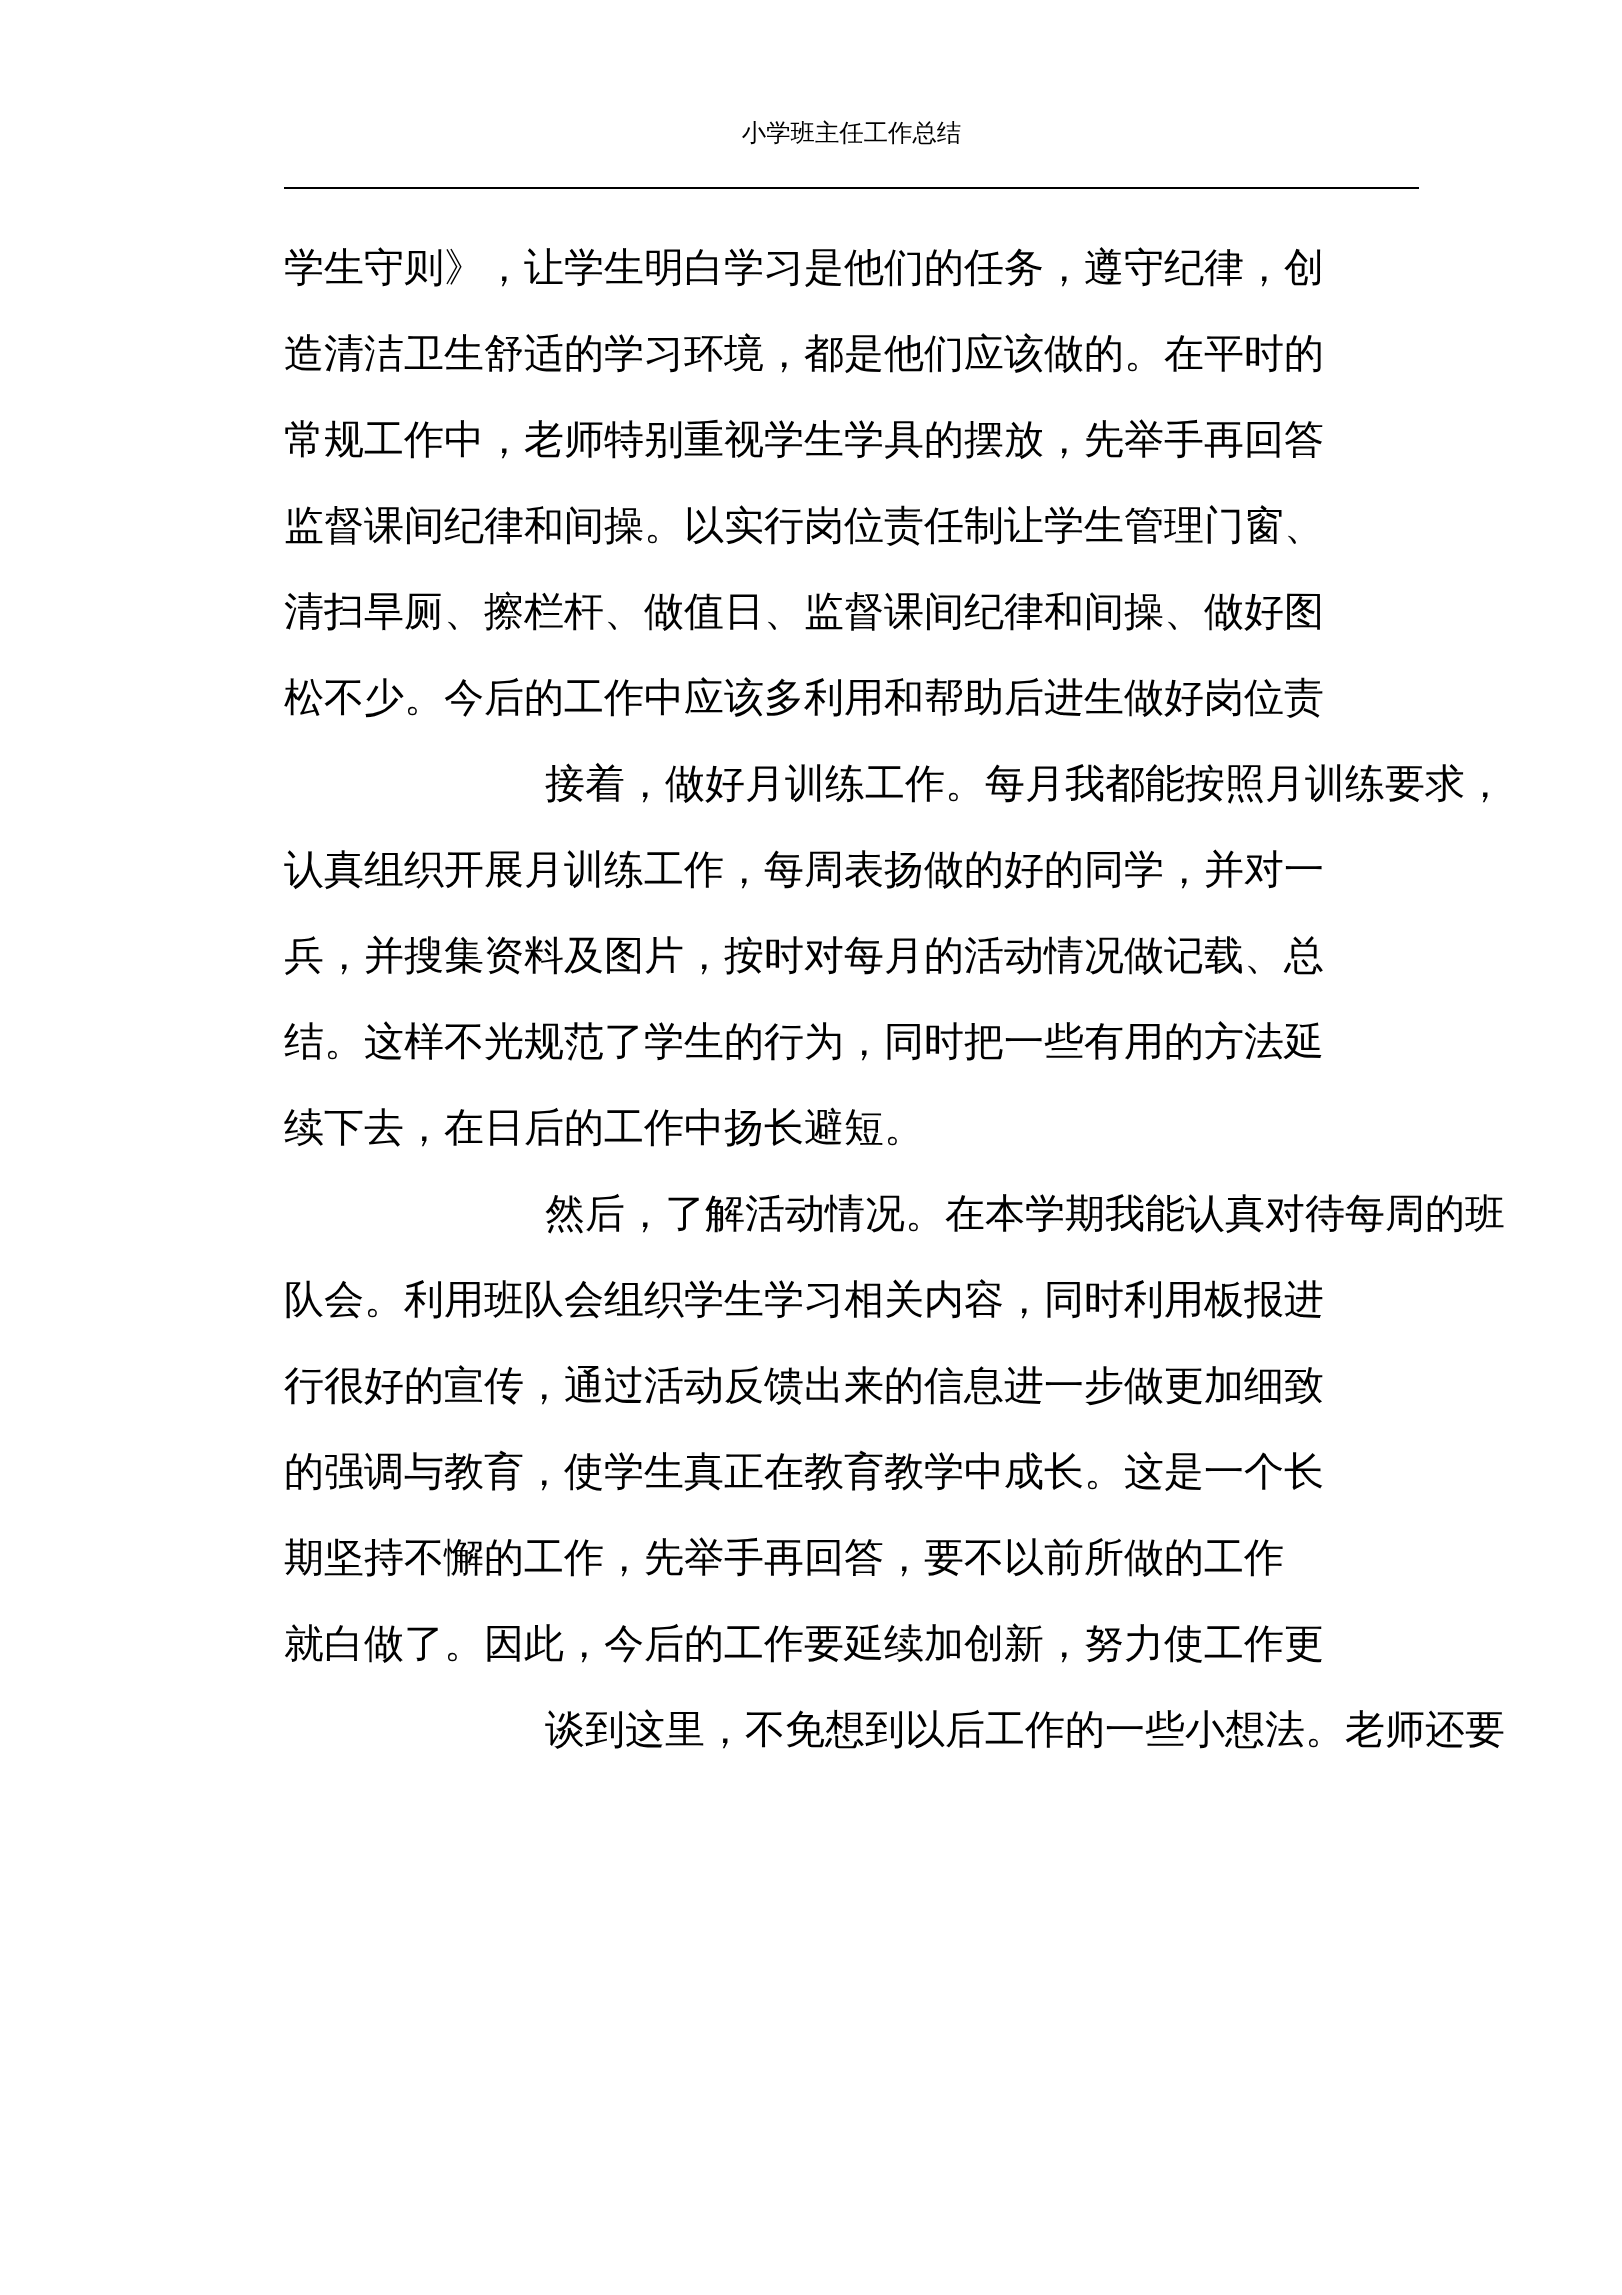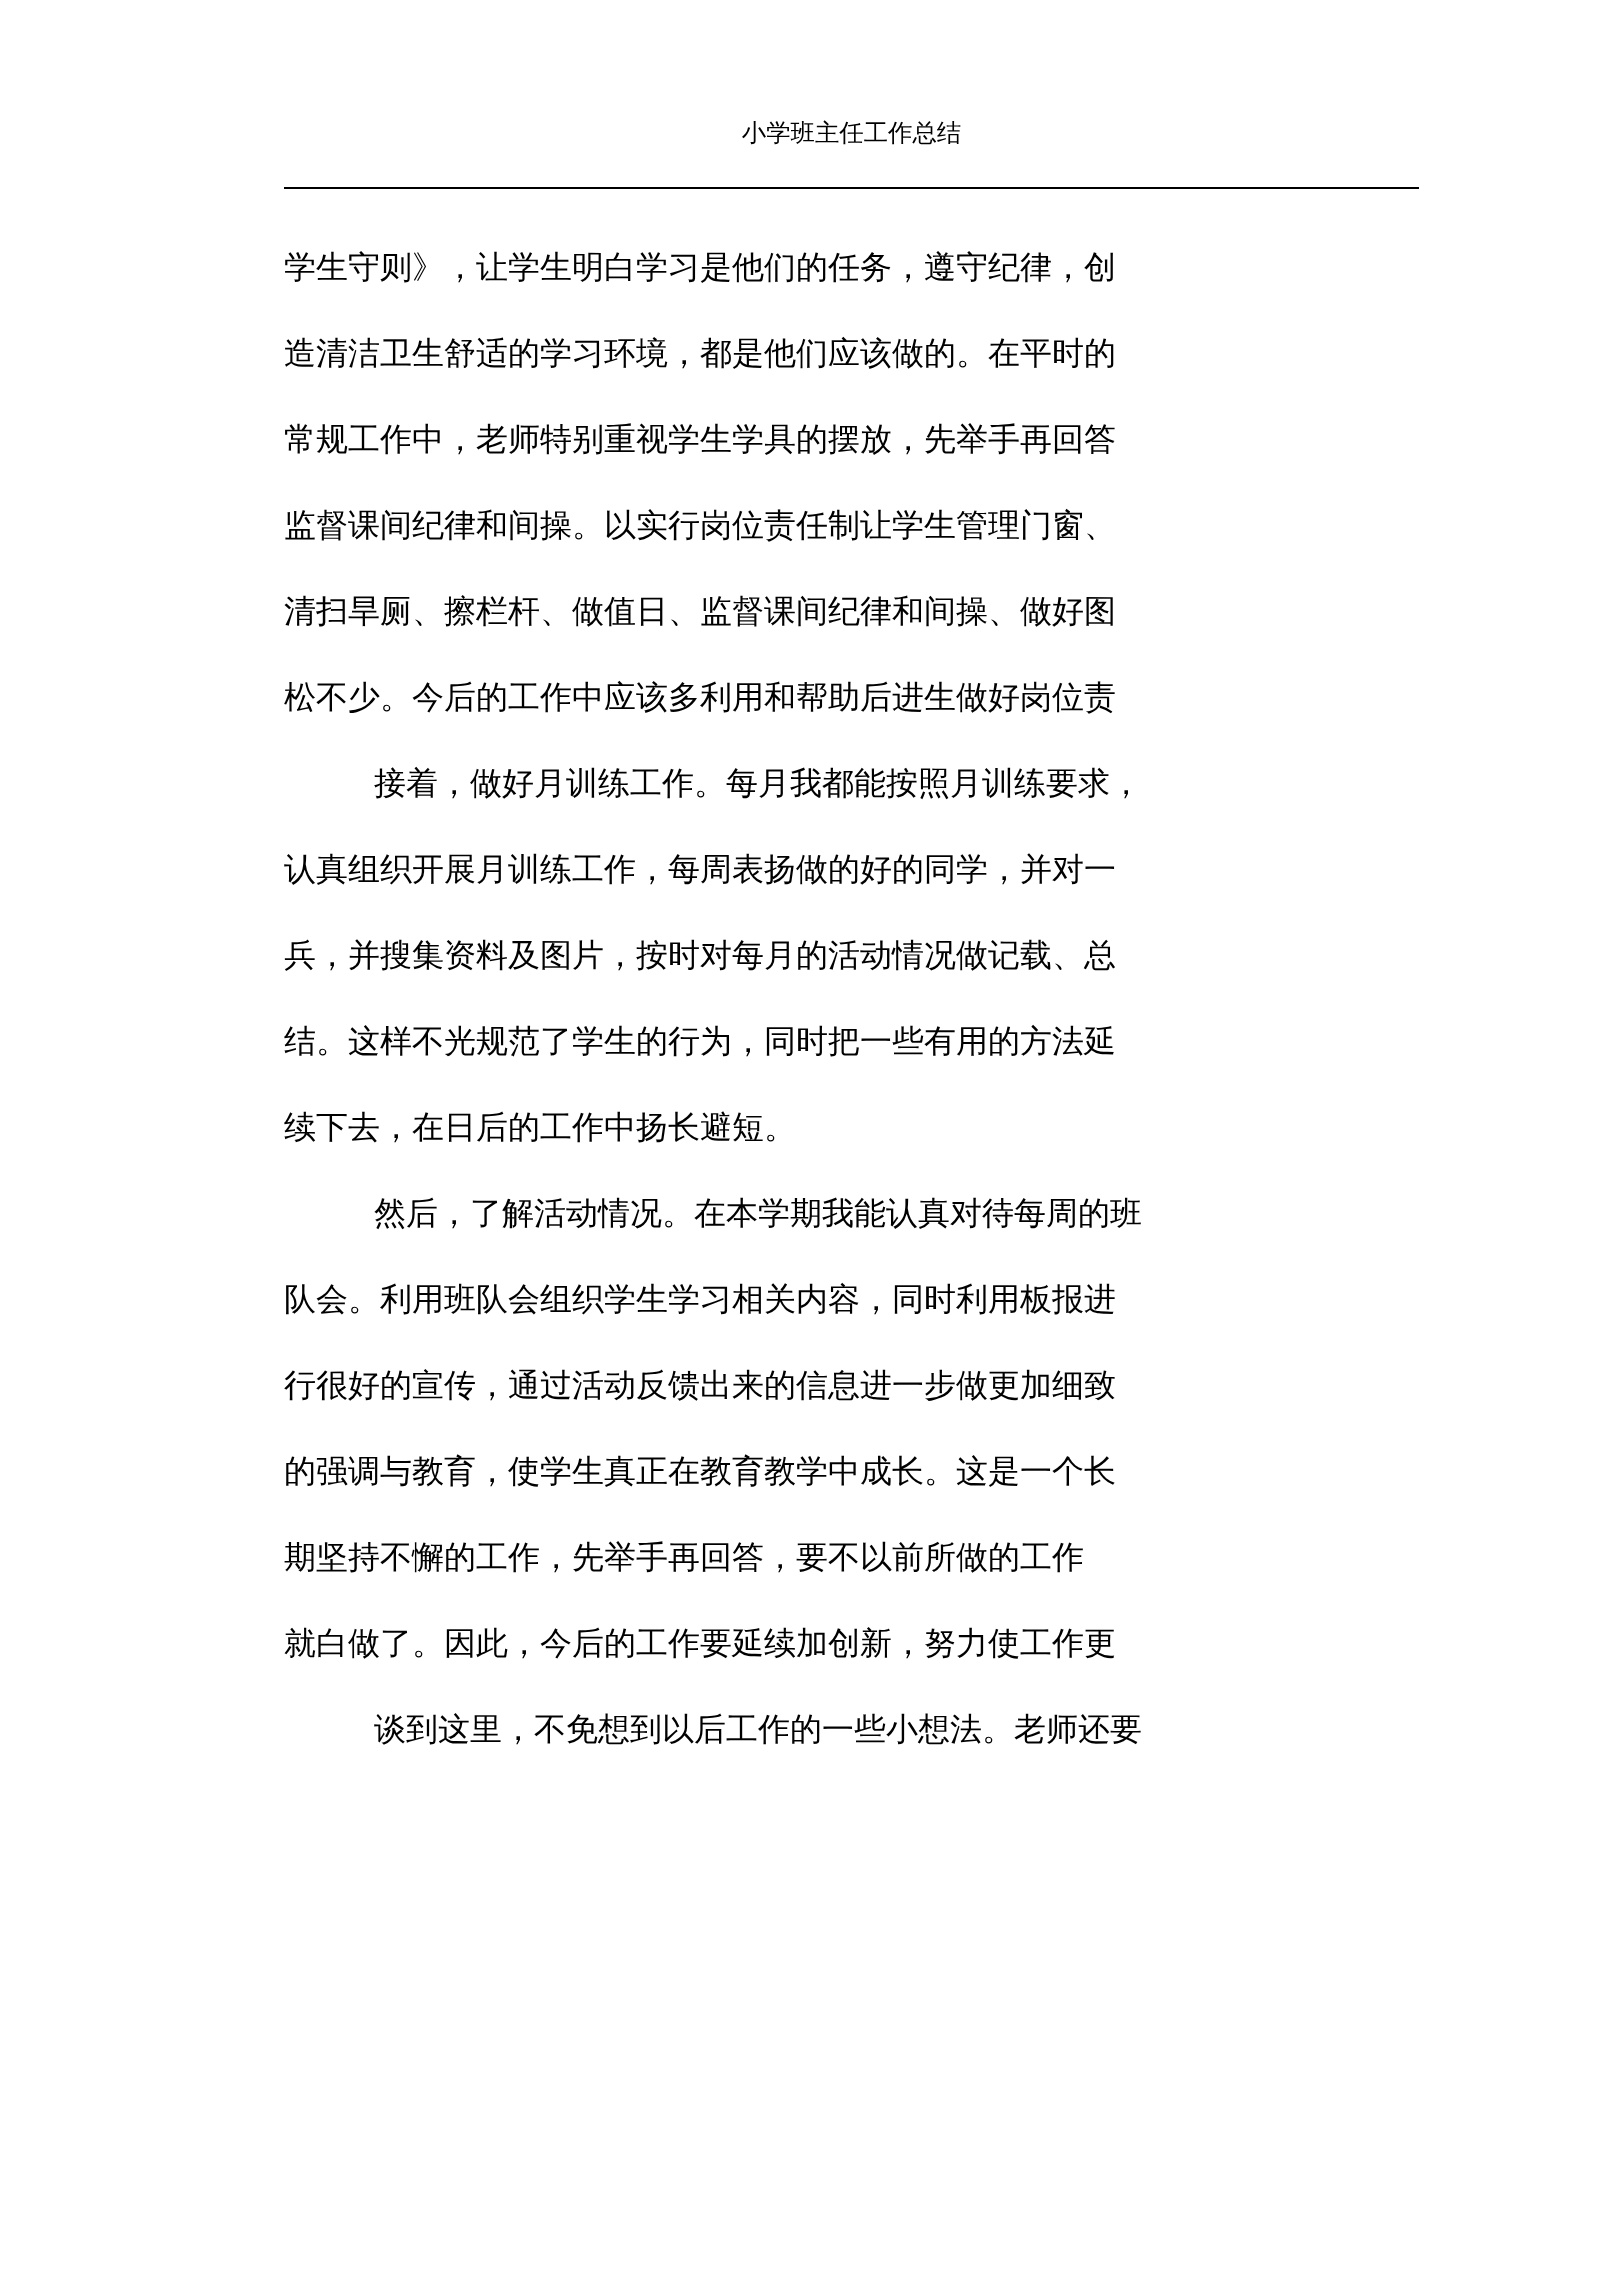--- a/index.html
+++ b/index.html
@@ -39,27 +39,28 @@
   }
   .doc-body {
     position: absolute;
     left: 242px;
     top: 224px;
     width: 1221px;
   }
   .text-line {
     height: 86px;
     line-height: 86px;
-    font-size: 32px;
+    font-size: 40px;
     letter-spacing: 0px;
     white-space: nowrap;
     color: #000000;
   }
   .text-line.indent {
     padding-left: 90px;
+    text-align: right;
   }
 </style>
 </head>
 <body>
 
 <div class="page">
   <div class="doc-header">小学班主任工作总结</div>
   <div class="header-rule"></div>
   <div class="doc-body">
       <div class="text-line">学生守则》，让学生明白学习是他们的任务，遵守纪律，创</div>

